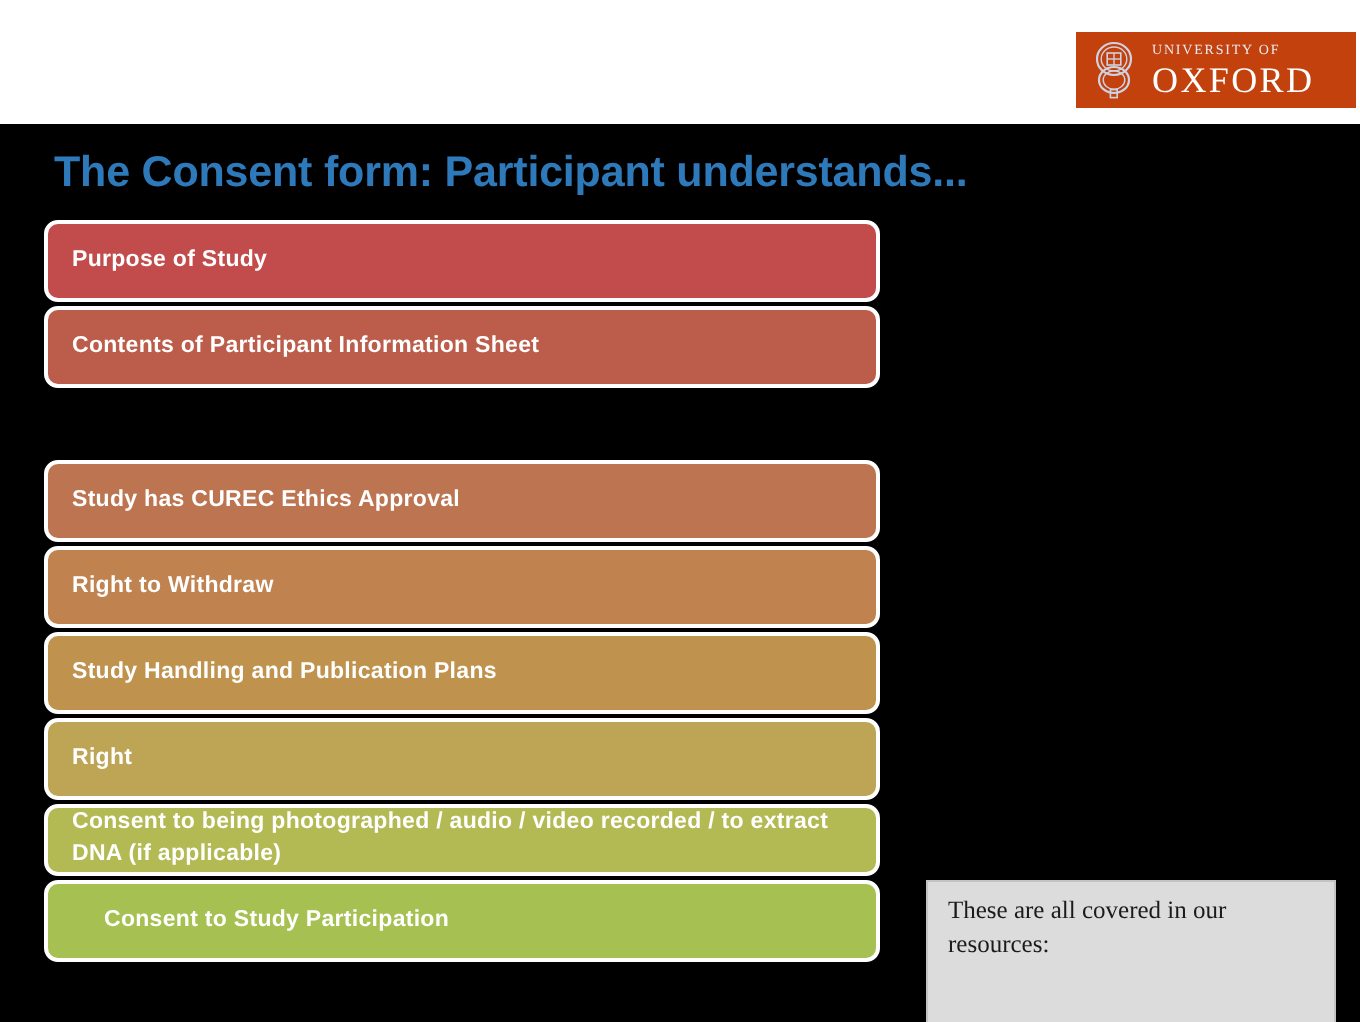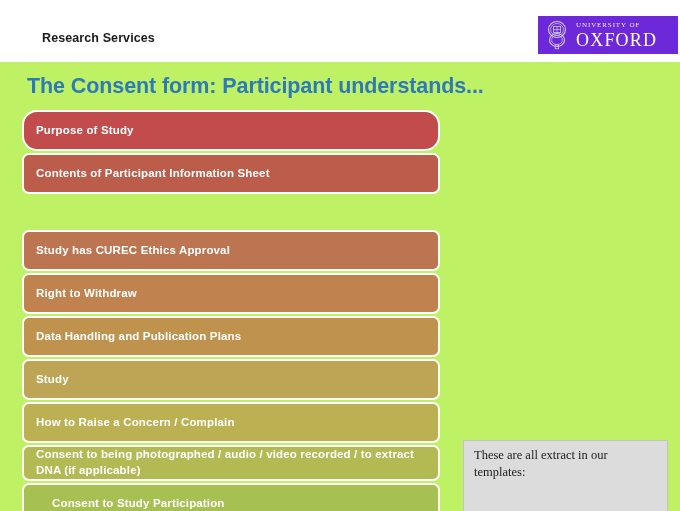--- a/index.html
+++ b/index.html
@@ -34,21 +34,21 @@
     white-space: nowrap;
   }
 
   
   .oxford-logo {
     position: absolute;
     left: 538px;
     top: 16px;
     width: 140px;
     height: 38px;
-    background: #6d28d9;
+    background: #c2410c;
     display: flex;
     align-items: center;
     box-sizing: border-box;
     padding-left: 6px;
   }
   .crest {
     width: 26px;
     height: 30px;
     flex: 0 0 auto;
     margin-right: 6px;
@@ -72,21 +72,21 @@
     letter-spacing: 1.2px;
     font-family: "Liberation Serif", serif;
   }
 
   
   .slide-body {
     position: absolute;
     left: 0; top: 62px;
     width: 680px;
     height: 449px;
-    background: #bef264;
+    background: #000000;
   }
 
   .slide-title {
     position: absolute;
     left: 27px;
     top: 12px;
     font-size: 21.5px;
     font-weight: bold;
     color: #2e79ba;
     white-space: nowrap;
@@ -146,21 +146,20 @@
     word-break: break-all;
     display: block;
     font-family: "Liberation Serif", serif;
     cursor: pointer;
   }
 </style>
 </head>
 <body>
 
 <div class="top-band">
-  <div class="dept-title">Research Services</div>
 
   <div class="oxford-logo">
     <svg class="crest" viewBox="0 0 26 30">
       <ellipse cx="13" cy="9.5" rx="8.5" ry="8" fill="none" stroke="#cfd2e2" stroke-width="1.1"></ellipse>
       <ellipse cx="13" cy="9.5" rx="6.4" ry="6" fill="none" stroke="#cfd2e2" stroke-width="0.7"></ellipse>
       <rect x="9.6" y="6.5" width="6.8" height="6" fill="none" stroke="#cfd2e2" stroke-width="0.8"></rect>
       <line x1="13" y1="6.5" x2="13" y2="12.5" stroke="#cfd2e2" stroke-width="0.7"></line>
       <line x1="9.6" y1="9.5" x2="16.4" y2="9.5" stroke="#cfd2e2" stroke-width="0.7"></line>
       <ellipse cx="13" cy="20" rx="7.5" ry="6.5" fill="none" stroke="#cfd2e2" stroke-width="1.1"></ellipse>
       <ellipse cx="13" cy="20" rx="5.4" ry="4.6" fill="none" stroke="#cfd2e2" stroke-width="0.7"></ellipse>
@@ -171,46 +170,43 @@
       <span class="logo-oxford">OXFORD</span>
     </div>
   </div>
 </div>
 
 <div class="slide-body">
 
   <div class="slide-title">The Consent form: Participant understands...</div>
 
   <div class="chevron-list">
-      <div class="chev h1" style="background: rgb(194, 75, 75); border-radius: 15px;">
+      <div class="chev h1" style="background: rgb(194, 75, 75);">
         <span>Purpose of Study</span>
       </div>
       <div class="chev h1" style="background: rgb(188, 92, 74);">
         <span>Contents of Participant Information Sheet</span>
       </div>
       <div class="chev h1" style="background: rgb(189, 116, 80); margin-top: 36px;">
         <span>Study has CUREC Ethics Approval</span>
       </div>
       <div class="chev h1" style="background: rgb(192, 130, 79); text-align: center;">
         <span>Right to Withdraw</span>
       </div>
       <div class="chev h1" style="background: rgb(191, 147, 78);">
-        <span>Data Handling and Publication Plans</span>
+        <span>Study Handling and Publication Plans</span>
       </div>
       <div class="chev h1" style="background: rgb(189, 165, 85);">
-        <span>Study</span>
-      </div>
-      <div class="chev h1" style="background: rgb(188, 177, 82);">
-        <span>How to Raise a Concern / Complain</span>
+        <span>Right</span>
       </div>
       <div class="chev h2" style="background: rgb(179, 185, 83);">
         <span>Consent to  being photographed / audio / video recorded / to extract DNA (if applicable)</span>
       </div>
       <div class="chev h1" style="background: rgb(166, 192, 82); padding-left: 28px;">
         <span>Consent to Study Participation</span>
       </div>
     </div>
 
   <div class="callout">
-    <div class="callout-lead">These are all extract in our templates:</div>
+    <div class="callout-lead">These are all covered in our resources:</div>
   </div>
 
 </div>
 
 </body></html>

